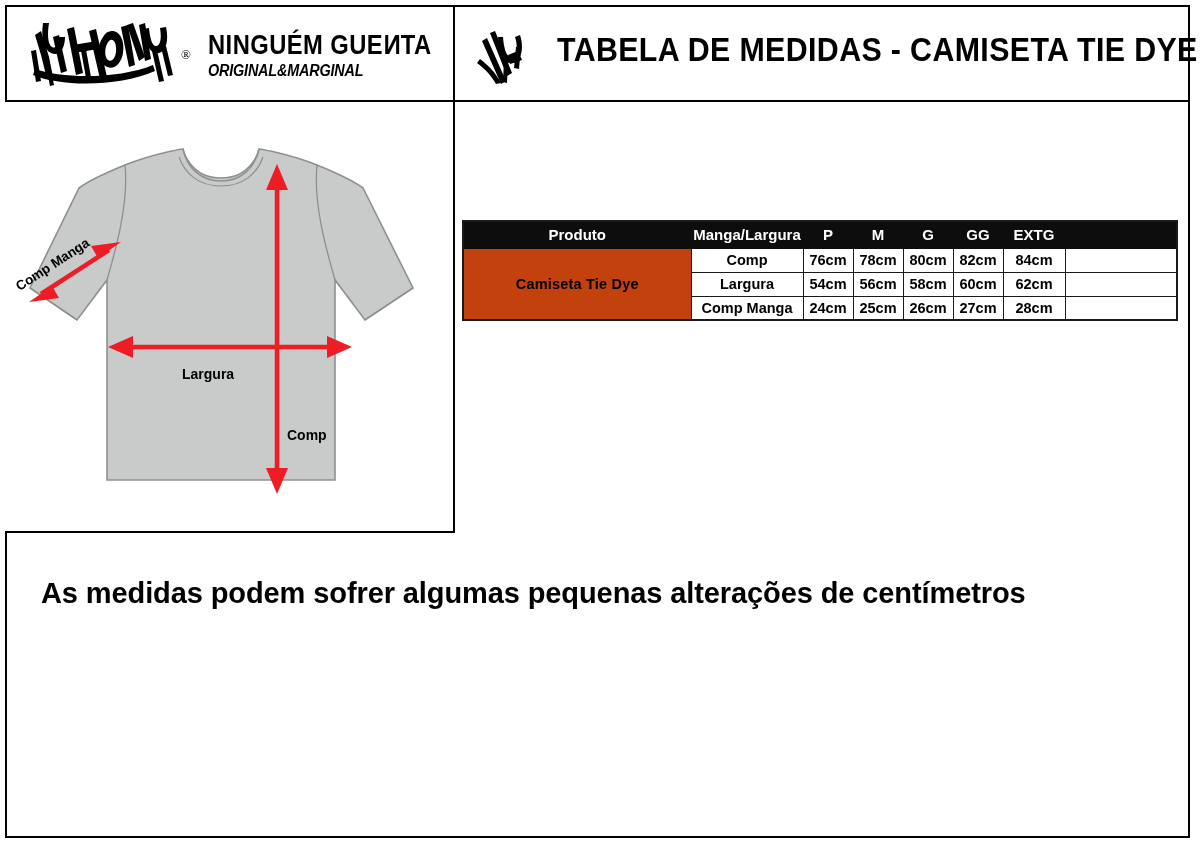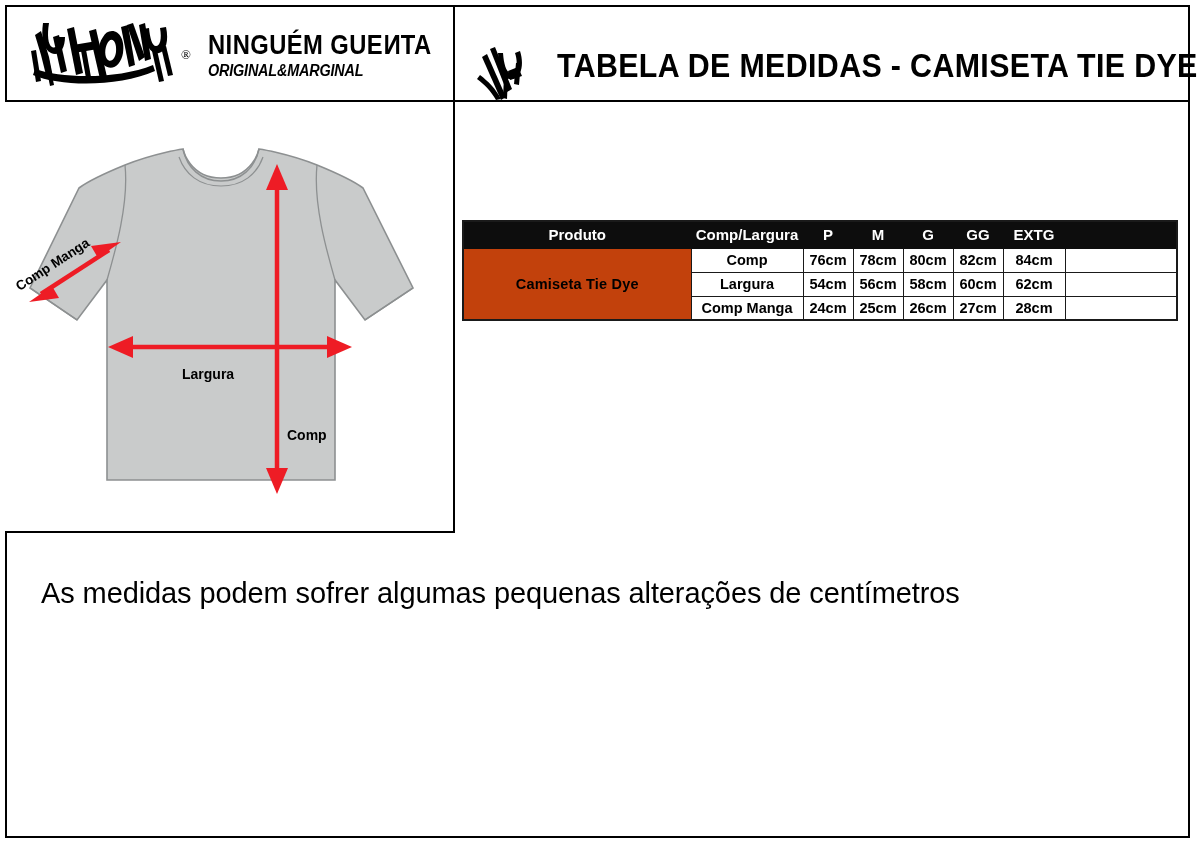--- a/index.html
+++ b/index.html
@@ -105,21 +105,21 @@
     letter-spacing: -0.2px;
     color: #000;
     transform: scaleX(0.9);
     transform-origin: left center;
     white-space: nowrap;
   }
 
   .title-cell {
     position: absolute;
     left: 452px;
-    top: 16px;
+    top: 0;
     width: 733px;
     height: 81px;
   }
   .title-mark {
     position: absolute;
     left: 17px;
     top: 20px;
     width: 62px;
     height: 62px;
   }
@@ -239,20 +239,21 @@
     letter-spacing: 0.2px;
   }
 
   
   .footer-note {
     position: absolute;
     left: 5px;
     top: 535px;
     width: 1043px;
     height: 301px;
+    font-weight: bold;
   }
   .footer-text {
     position: absolute;
     left: 36px;
     top: 42px;
     font-family: "Liberation Sans", sans-serif;
     font-size: 29px;
     color: #000;
     white-space: nowrap;
     letter-spacing: -0.1px;
@@ -368,21 +369,21 @@
     <span class="label-largura">Largura</span>
     <span class="label-comp">Comp</span>
     <span class="label-comp-manga">Comp Manga</span>
   </div>
 
   <div class="table-cell">
     <table class="size-table">
       <thead>
         <tr>
           <th class="col-produto">Produto</th>
-          <th class="col-measure">Comp/Largura</th>
+          <th class="col-measure">Manga/Largura</th>
           <th class="col-size">P</th>
           <th class="col-size">M</th>
           <th class="col-size">G</th>
           <th class="col-size">GG</th>
           <th class="col-extg">EXTG</th>
           <th class="col-blank"></th>
         </tr>
       </thead>
       <tbody>
         <tr>

